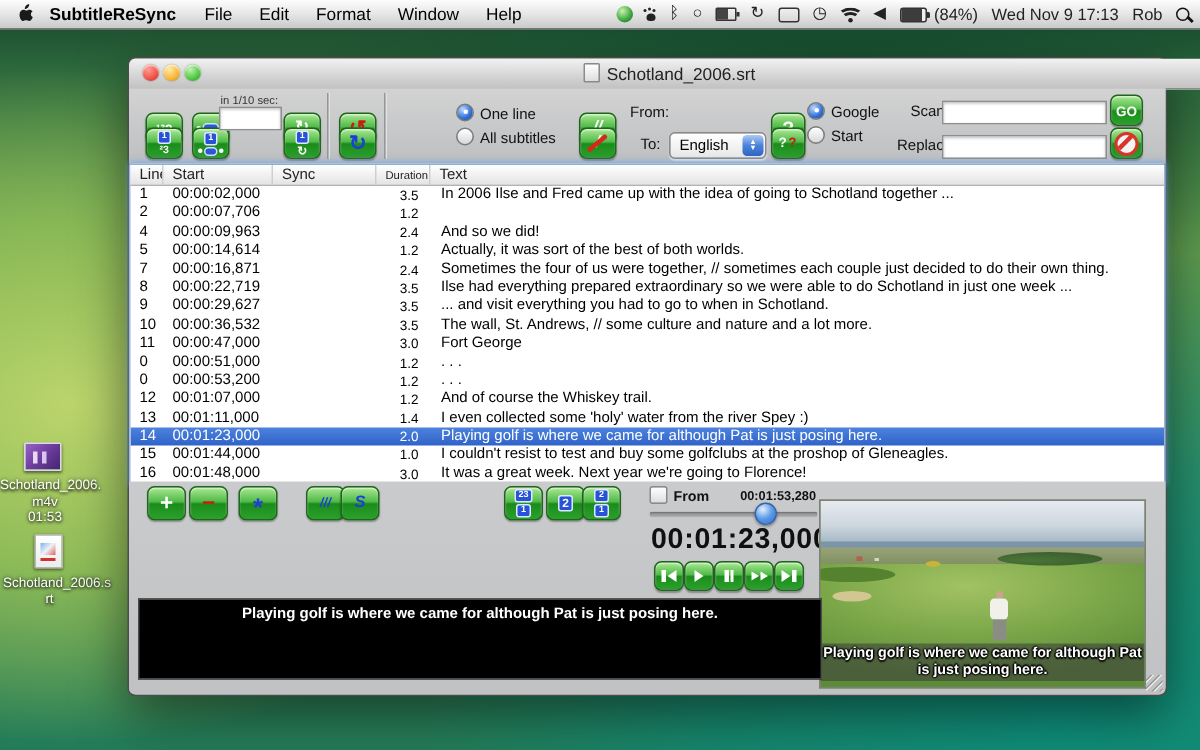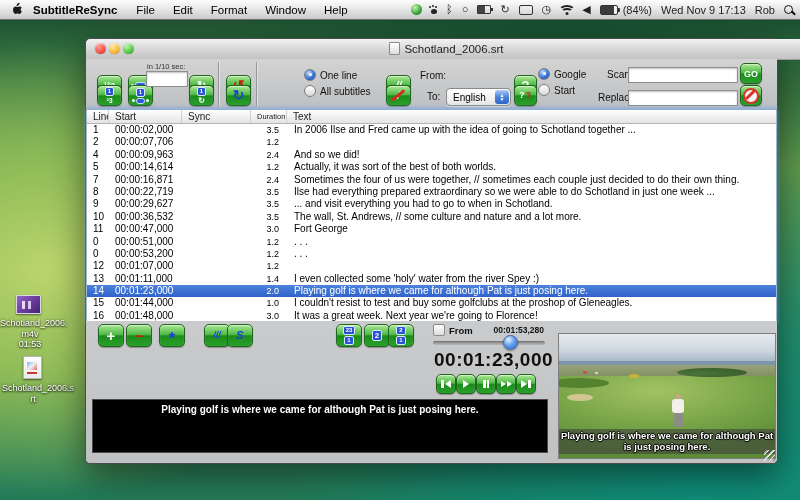--- a/index.html
+++ b/index.html
@@ -123,21 +123,21 @@
   .postime{font-size:8.5px;font-weight:bold;}
   .tbtn{width:18px;height:18px;border-radius:5px;border:1px solid #20651d;
     background:linear-gradient(180deg,#a9e892 0%,#50ba48 45%,#1b8c1b 52%,#2ba02b 100%);
     box-shadow:inset 0 1px 1px rgba(255,255,255,.55),0 1px 1px rgba(0,0,0,.3);
     display:flex;align-items:center;justify-content:center;gap:1px;}
   .tri-r{width:0;height:0;border:4px solid transparent;border-left:6px solid #fff;border-right:none;}
   .tri-l{width:0;height:0;border:4px solid transparent;border-right:6px solid #fff;border-left:none;}
   .vbar{width:2.5px;height:8px;background:#fff;}
 
   
-  .video{left:472px;top:294px;width:216px;height:124px;border:1px solid #7f7f7f;background:#6f9c42;overflow:hidden;}
+  .video{left:460px;top:294px;width:216px;height:124px;border:1px solid #7f7f7f;background:#6f9c42;overflow:hidden;}
   .v-sky{left:0;top:0;width:100%;height:30px;background:linear-gradient(#e6eaef 0%,#cdd6df 55%,#9db1c0 100%);}
   .v-sea{left:0;top:27px;width:100%;height:5px;background:#7d95a8;}
   .v-far{left:0;top:31px;width:100%;height:12px;background:linear-gradient(#99a279,#7e9060);}
   .v-house1{left:24px;top:37px;width:4px;height:3px;background:#b5604a;}
   .v-house2{left:36px;top:38px;width:3px;height:2px;background:#d8d2c4;}
   .v-trees{left:118px;top:34px;width:70px;height:9px;background:radial-gradient(ellipse at 30% 60%,#4a7439,#3c612d 70%,rgba(60,97,45,0) 100%);border-radius:50%;}
   .v-gorse{left:70px;top:40px;width:10px;height:4px;background:#c8b43a;border-radius:50%;}
   .v-fair{left:0;top:42px;width:100%;height:82px;background:radial-gradient(ellipse 180px 60px at 45% 18%,#a2c263,#7aa648 55%,#5d8c39 100%);}
   .v-bunker{left:8px;top:60px;width:26px;height:7px;background:#d6c896;border-radius:50%;opacity:.95;}
   .v-rough{left:-10px;top:44px;width:60px;height:10px;background:#55822f;border-radius:50%;}
@@ -419,20 +419,21 @@
         <span class="rc-start">00:00:53,200</span>
         <span class="rc-sync"></span>
         <span class="rc-dur">1.2</span>
         <span class="rc-text">. . .</span>
       </div>
         <div class="trow">
         <span class="rc-line">12</span>
         <span class="rc-start">00:01:07,000</span>
         <span class="rc-sync"></span>
         <span class="rc-dur">1.2</span>
+        <span class="rc-text">And of course the Whiskey trail.</span>
       </div>
         <div class="trow">
         <span class="rc-line">13</span>
         <span class="rc-start">00:01:11,000</span>
         <span class="rc-sync"></span>
         <span class="rc-dur">1.4</span>
         <span class="rc-text">I even collected some 'holy' water from the river Spey :)</span>
       </div>
         <div class="trow selected">
         <span class="rc-line">14</span>

